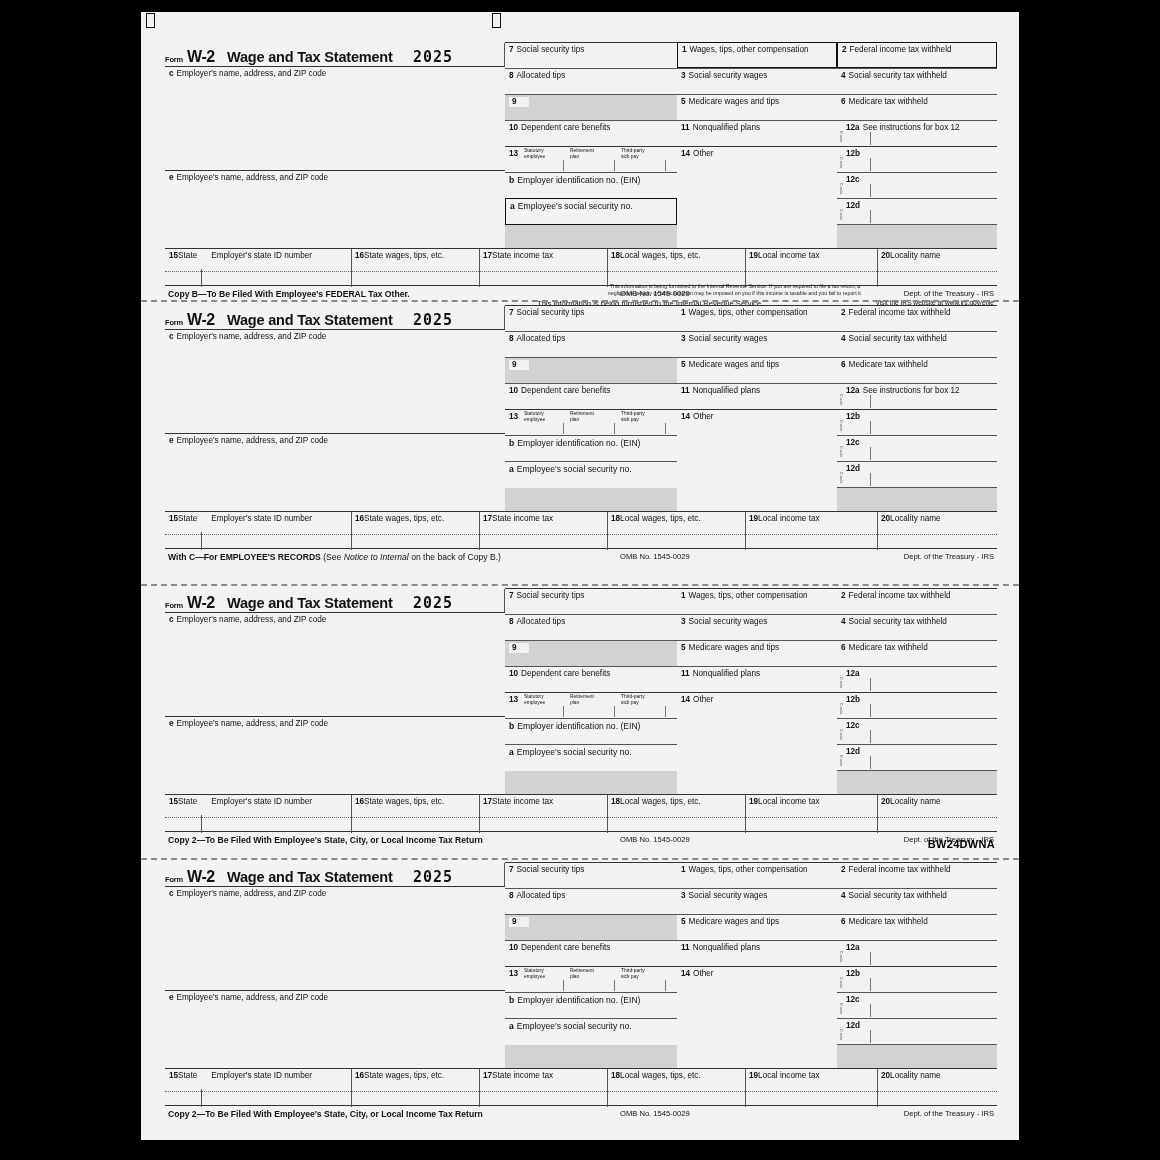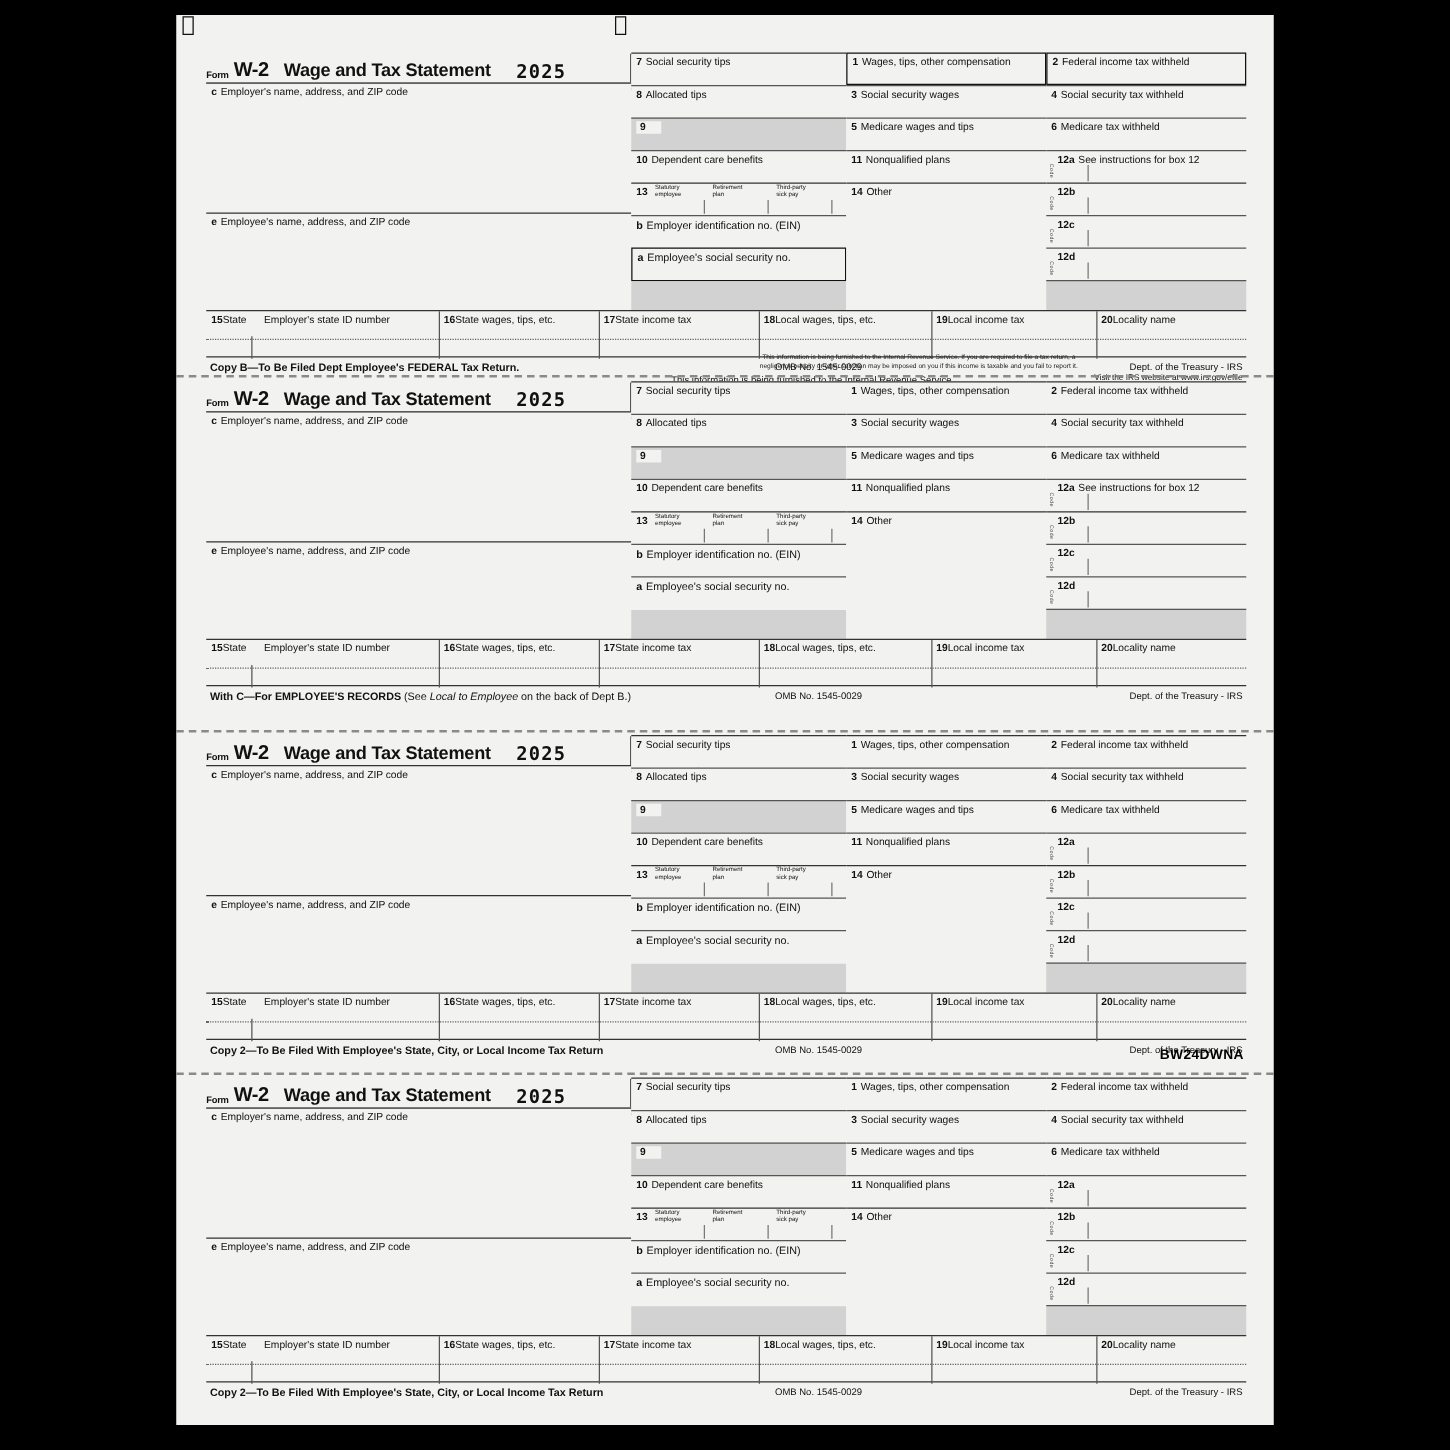--- a/index.html
+++ b/index.html
@@ -282,21 +282,21 @@
       <span class="vdiv" style="left:0;top:0;height:38px;"></span>
     </div>
             <div class="sc" style="left:712px;width:120px;">
       <span class="lbl"><b class="num">20</b><span>Locality name</span></span>
       <span class="vdiv" style="left:0;top:0;height:38px;"></span>
     </div>
             <span class="vdiv" style="left:36px;top:20px;height:18px;"></span>
             <div class="dashline"></div>
           </div>
           <div class="footer" style="top:246px;">
-            <span class="foot-left">Copy B—To Be Filed Dept Employee's FEDERAL Tax Return.</span>
+            <span class="foot-left">Copy B—To Be Filed With Employee's FEDERAL Tax Other.</span>
             <span class="foot-omb">OMB No. 1545-0029</span>
             <span class="foot-omb2">This information is being furnished to the Internal Revenue Service.</span>
             <span class="foot-right">Dept. of the Treasury - IRS</span>
             <span class="foot-right2">Visit the IRS website at www.irs.gov/efile</span>
           </div>
         </div>
       </div>
       <div class="copy" style="top:293px;">
         <div class="notice" style="right:24px;top:-22px;">
       <div>This information is being furnished to the Internal Revenue Service. If you are required to file a tax return, a</div>
@@ -415,21 +415,21 @@
       <span class="vdiv" style="left:0;top:0;height:38px;"></span>
     </div>
             <div class="sc" style="left:712px;width:120px;">
       <span class="lbl"><b class="num">20</b><span>Locality name</span></span>
       <span class="vdiv" style="left:0;top:0;height:38px;"></span>
     </div>
             <span class="vdiv" style="left:36px;top:20px;height:18px;"></span>
             <div class="dashline"></div>
           </div>
           <div class="footer" style="top:246px;">
-            <span class="foot-left"><span>With C—For EMPLOYEE'S RECORDS </span><span class="reg">(See </span><span class="ital">Local to Employee</span><span class="reg"> on the back of Dept B.)</span></span>
+            <span class="foot-left"><span>With C—For EMPLOYEE'S RECORDS </span><span class="reg">(See </span><span class="ital">Notice to Internal</span><span class="reg"> on the back of Copy B.)</span></span>
             <span class="foot-omb">OMB No. 1545-0029</span>
             <span class="foot-right">Dept. of the Treasury - IRS</span>
           </div>
         </div>
       </div>
       <div class="copy" style="top:576px;">
         <div class="form" style="top:0;">
           <div class="titlerow">
     <span class="formlabel">Form</span>
     <span class="w2">W-2</span>

